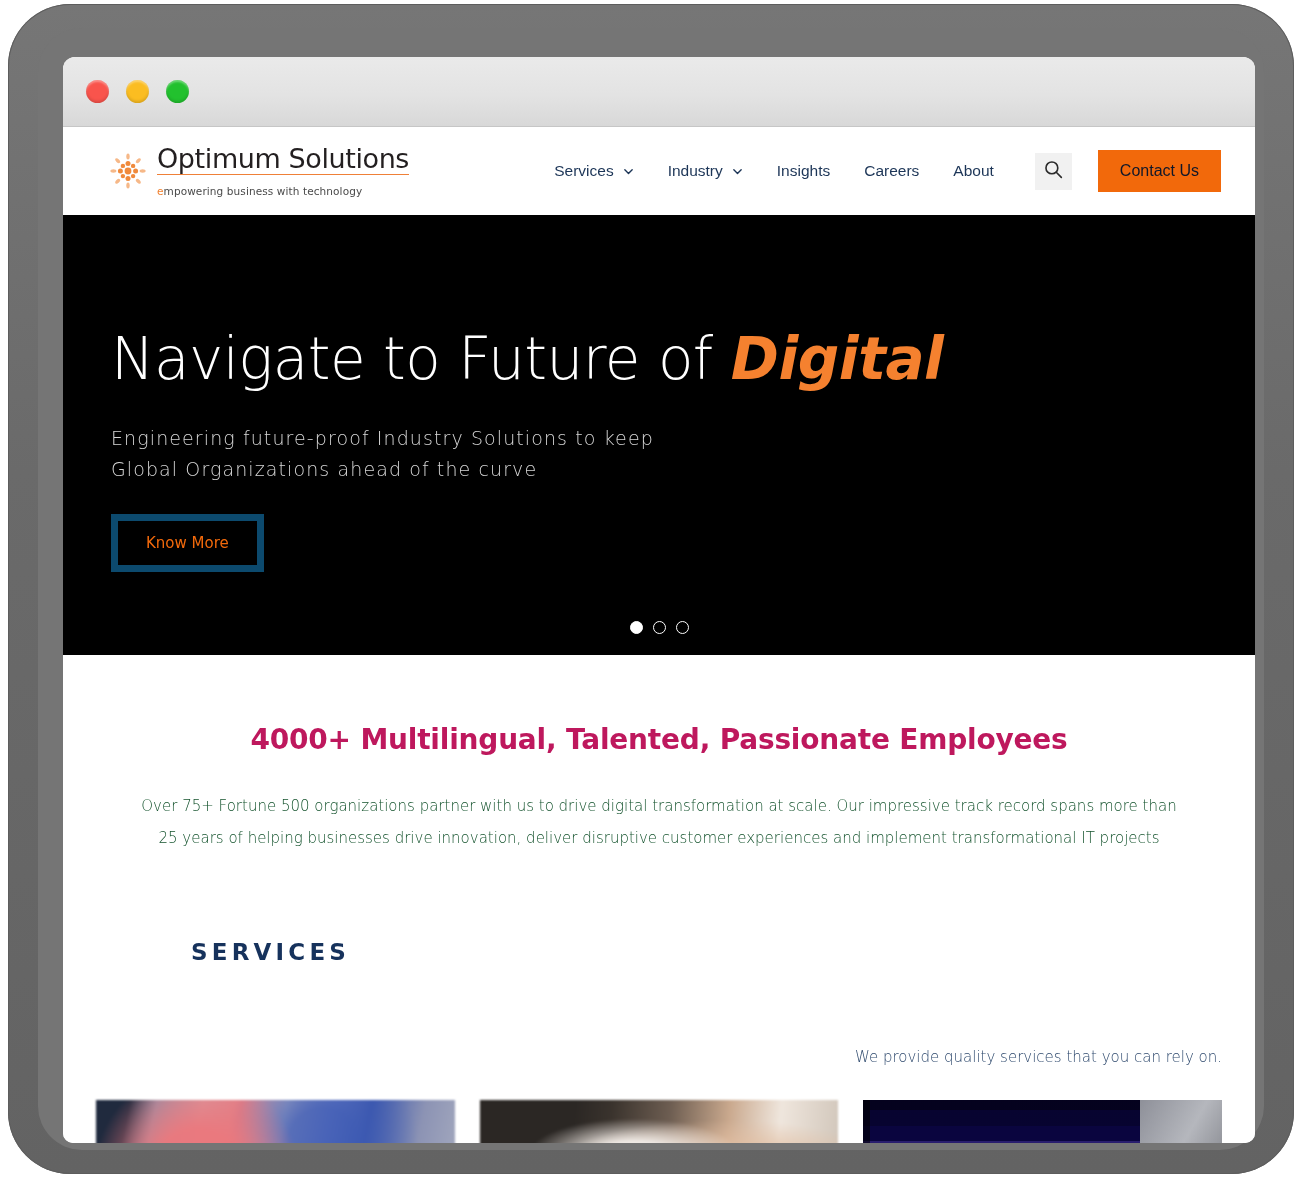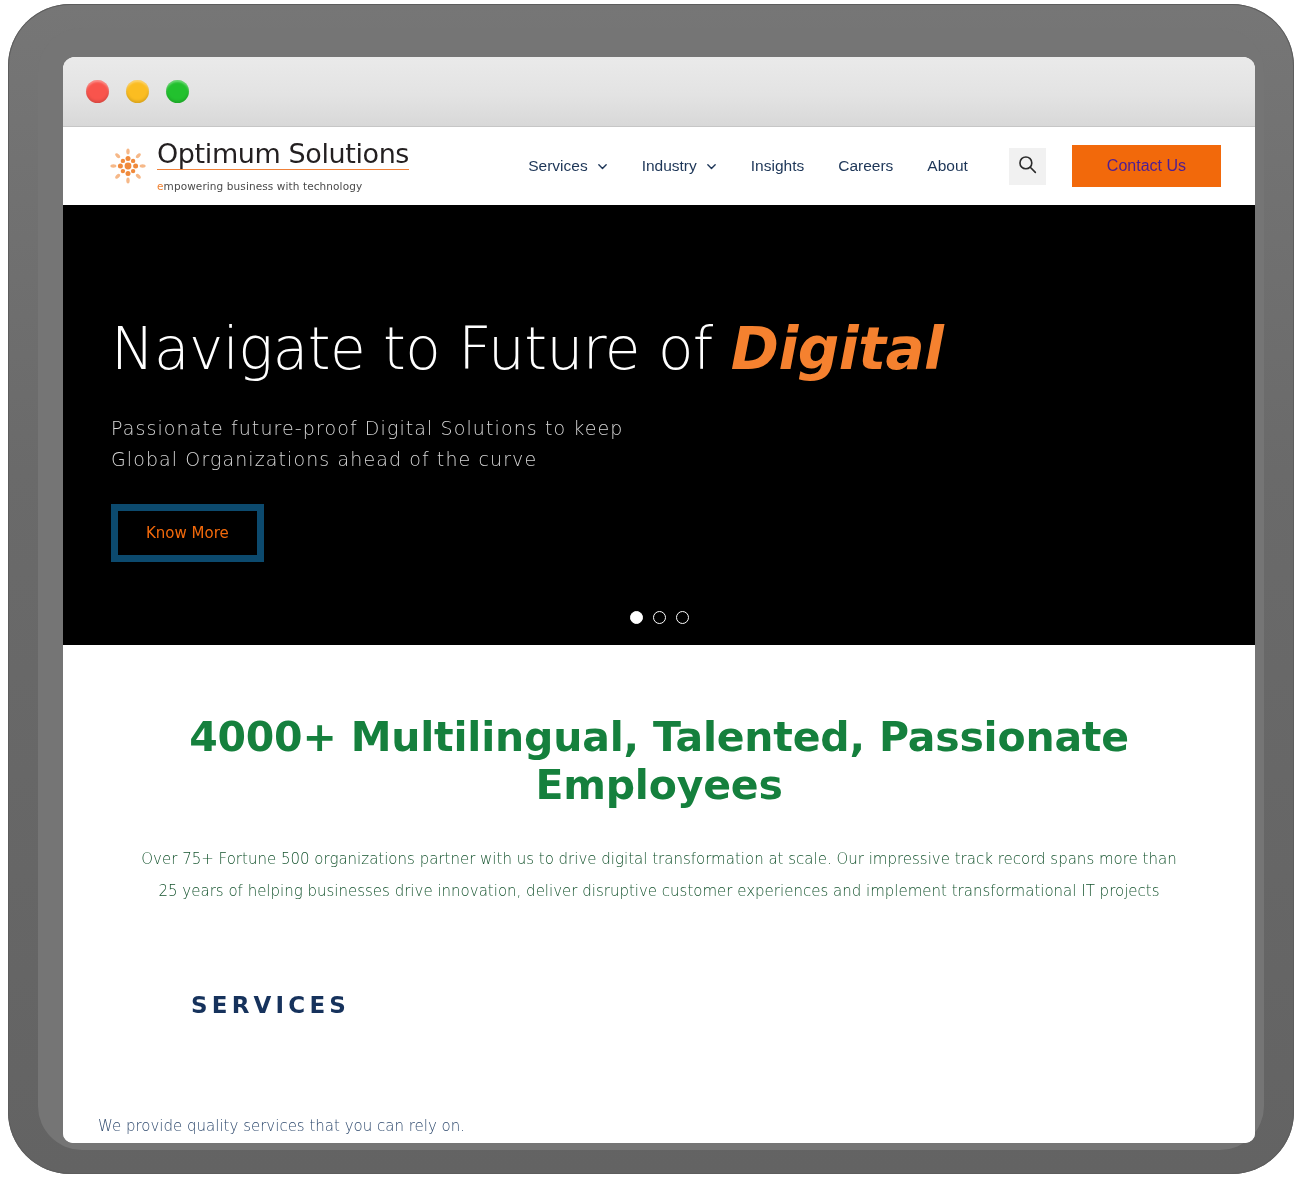--- a/index.html
+++ b/index.html
@@ -67,21 +67,21 @@
     position: absolute;
     top: 70px; left: 0;
     width: 1192px;
     height: 1016px;
     background: #ffffff;
     overflow: hidden;
   }
 
   
   #site-header {
-    height: 78px;
+    height: 88px;
     background: #ffffff;
     display: flex;
     align-items: center;
     padding: 0 34px 0 45px;
   }
   #brand-logo { display: flex; align-items: center; gap: 9px; }
   #logo-mark { width: 40px; height: 40px; position: relative; flex: none; }
   #logo-wordmark { display: flex; flex-direction: column; line-height: 1; }
   #logo-name {
     font-family: "DejaVu Sans", sans-serif;
@@ -121,23 +121,23 @@
     width: 37px; height: 37px;
     background: #f1f1f1;
     margin-left: 24px;
     display: flex; align-items: center; justify-content: center;
     cursor: pointer;
     flex: none;
   }
   #contact-us-button {
     margin-left: 26px;
     background: #f2690b;
-    color: #4c1d95;
+    color: #0f172a;
     font-size: 16px;
-    padding: 12px 35px;
+    padding: 12px 22px;
     border: none;
     cursor: pointer;
     white-space: nowrap;
     font-family: "Liberation Sans", sans-serif;
   }
 
   
   #hero {
     position: relative;
     height: 440px;
@@ -202,23 +202,23 @@
   .hero-dot.active { background: #ffffff; }
 
   
   #stats-section {
     background: #ffffff;
     padding: 68px 78px 0 78px;
     text-align: center;
   }
   #stats-heading {
     font-family: "DejaVu Sans", sans-serif;
-    font-size: 41px;
+    font-size: 28px;
     font-weight: 700;
-    color: #15803d;
+    color: #be185d;
     letter-spacing: -0.2px;
   }
   #stats-paragraph {
     margin-top: 34px;
     font-family: "DejaVu Sans", sans-serif;
     font-size: 15px;
     line-height: 32px;
     color: #14532d;
     font-weight: 300;
     max-width: 1140px;
@@ -251,26 +251,27 @@
     position: absolute;
     left: 95px;
     top: 23px;
     font-size: 23px;
     font-weight: 700;
     color: #16325c;
     letter-spacing: 4.2px;
     font-family: "DejaVu Sans", sans-serif;
   }
   #services-subtext {
-    margin-top: 52px;
+    margin-top: 36px;
     margin-left: 2px;
     font-size: 15px;
     color: #2f4a6e;
     font-family: "DejaVu Sans", sans-serif;
     font-weight: 300;
+    text-align: right;
   }
   #service-cards {
     margin-top: 34px;
     display: flex;
     gap: 25px;
   }
   .service-card {
     flex: 1;
     height: 120px;
     overflow: hidden;
@@ -393,21 +394,21 @@
           </div>
 
           <button id="contact-us-button">Contact Us</button>
         </nav>
       </header>
 
       <section id="hero">
         <h1 id="hero-title"><span>Navigate to Future of </span><span id="hero-title-accent">Digital</span></h1>
 
         <p id="hero-subtitle">
-          <span>Passionate future-proof Digital Solutions to keep</span><br>
+          <span>Engineering future-proof Industry Solutions to keep</span><br>
           <span>Global Organizations ahead of the curve</span>
         </p>
 
         <button id="hero-cta">Know More</button>
 
         <div id="hero-dots">
           <span class="hero-dot active"></span>
           <span class="hero-dot"></span>
           <span class="hero-dot"></span>
         </div>

